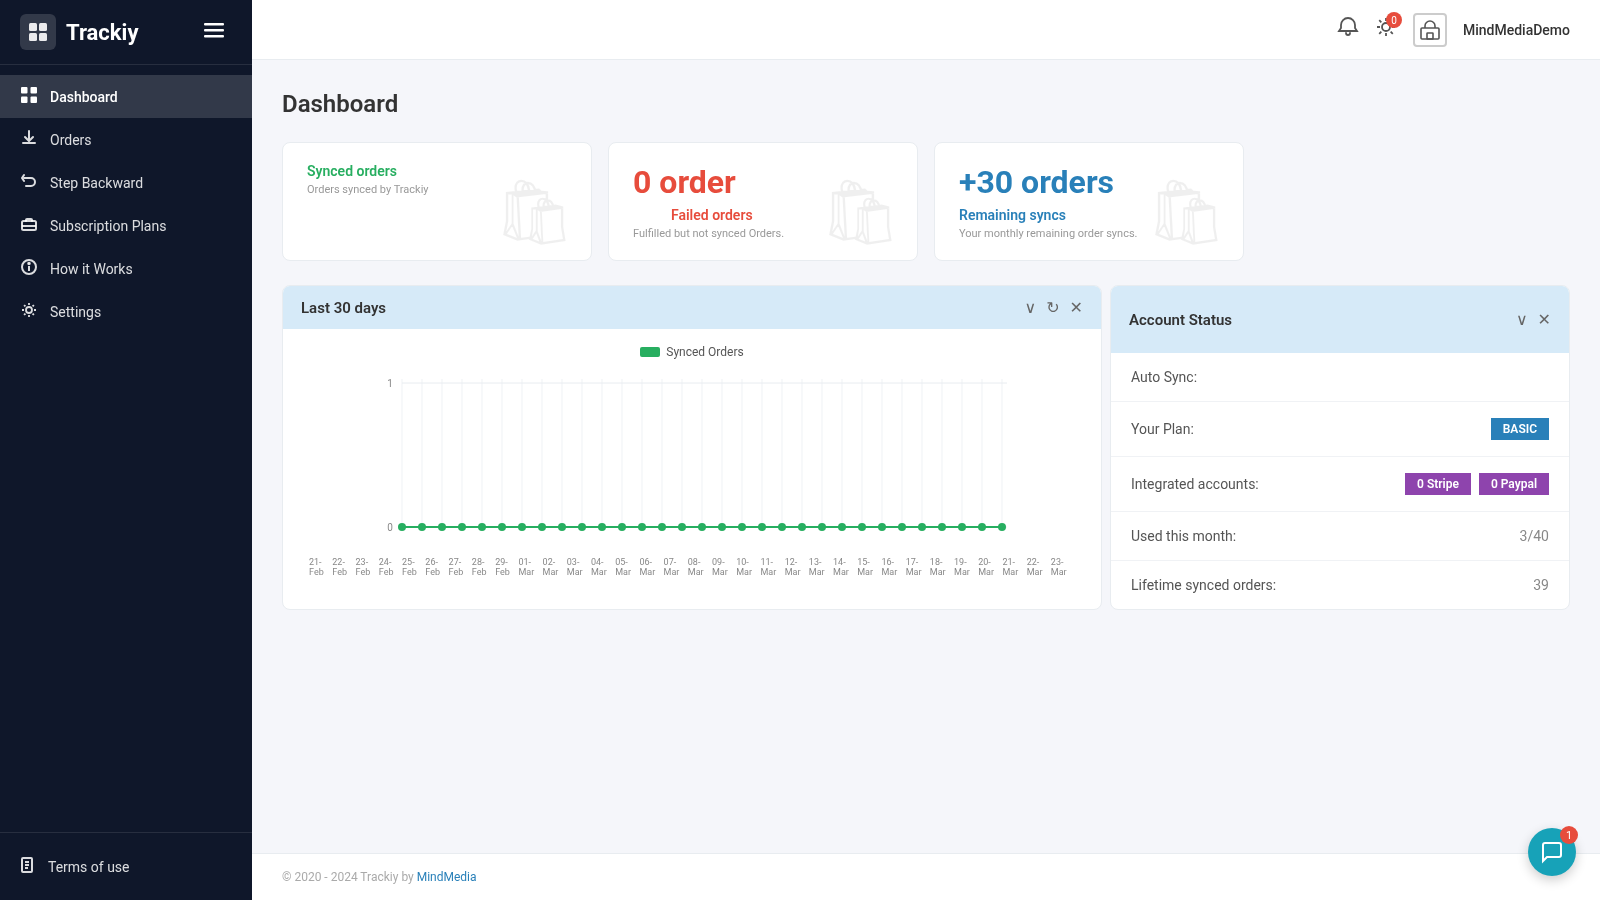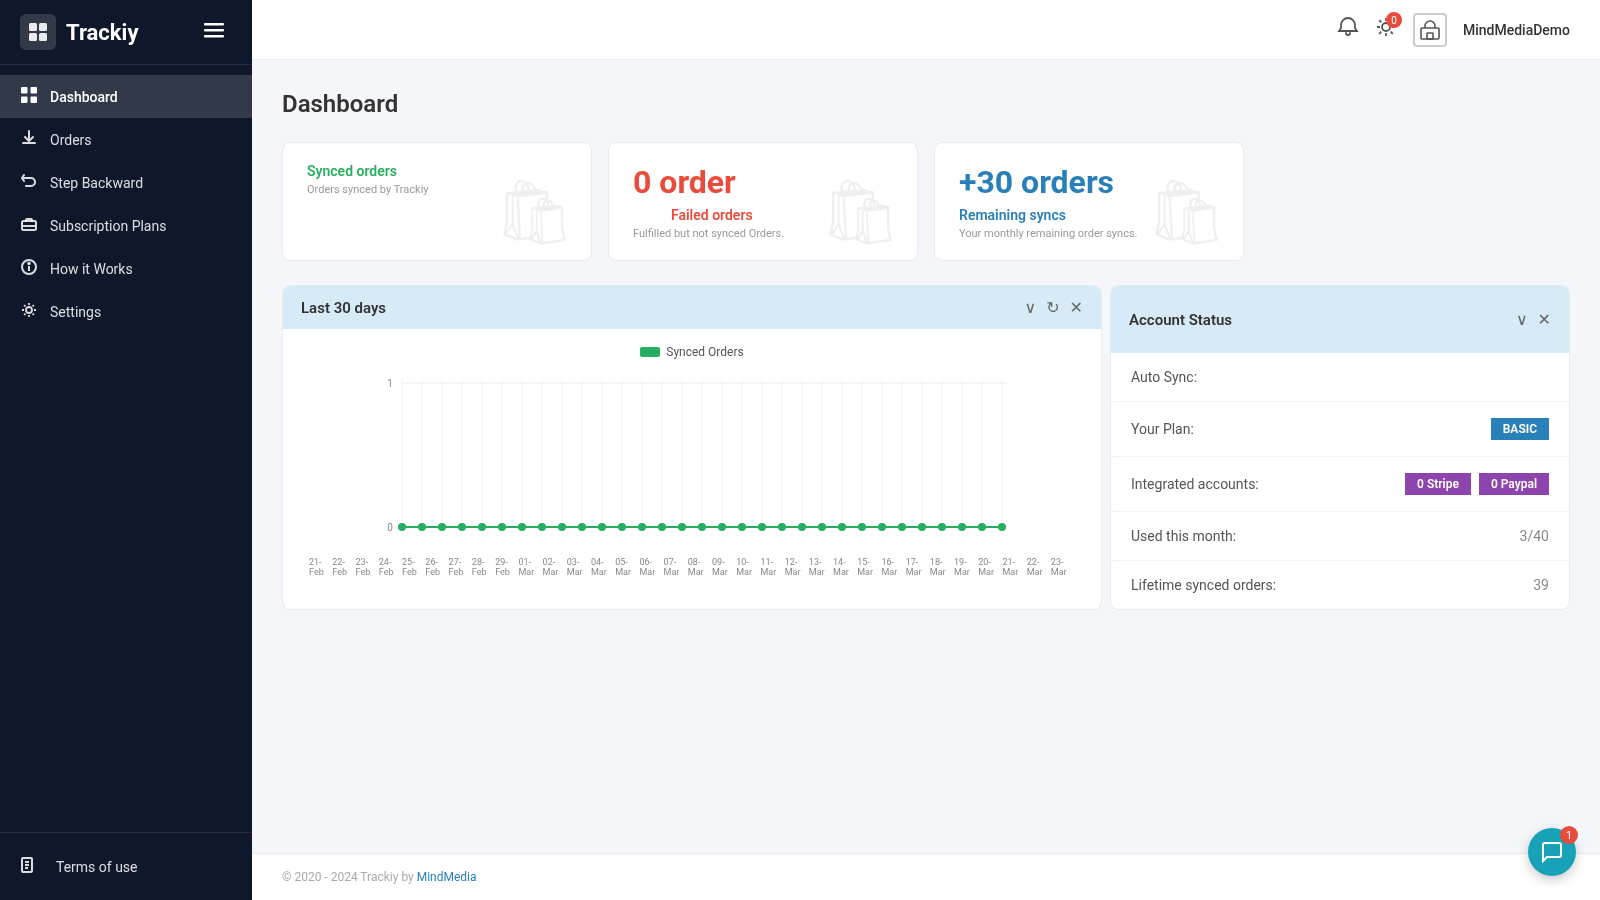--- a/index.html
+++ b/index.html
@@ -57,21 +57,21 @@
     }
     .nav-item.active { background: rgba(255,255,255,0.15); color: white; font-weight: 500; }
     .nav-item-icon { width: 18px; text-align: center; font-size: 14px; }
     .sidebar-footer {
       padding: 16px 20px;
       border-top: 1px solid rgba(255,255,255,0.1);
     }
     .sidebar-footer-item {
       display: flex;
       align-items: center;
-      gap: 20px;
+      gap: 12px;
       color: rgba(255,255,255,0.85);
       font-size: 14px;
       cursor: pointer;
       padding: 8px 0;
     }
 
     
     .main {
       flex: 1;
       display: flex;

